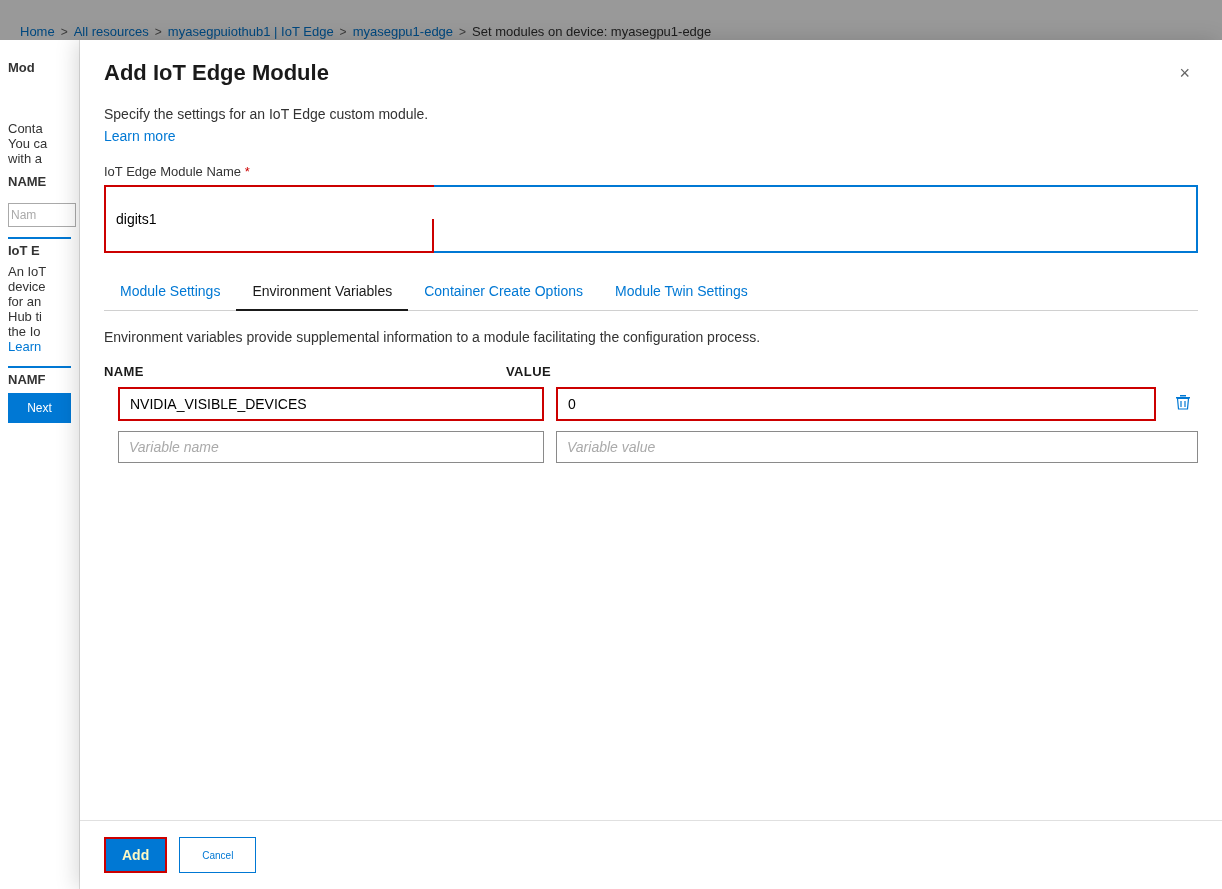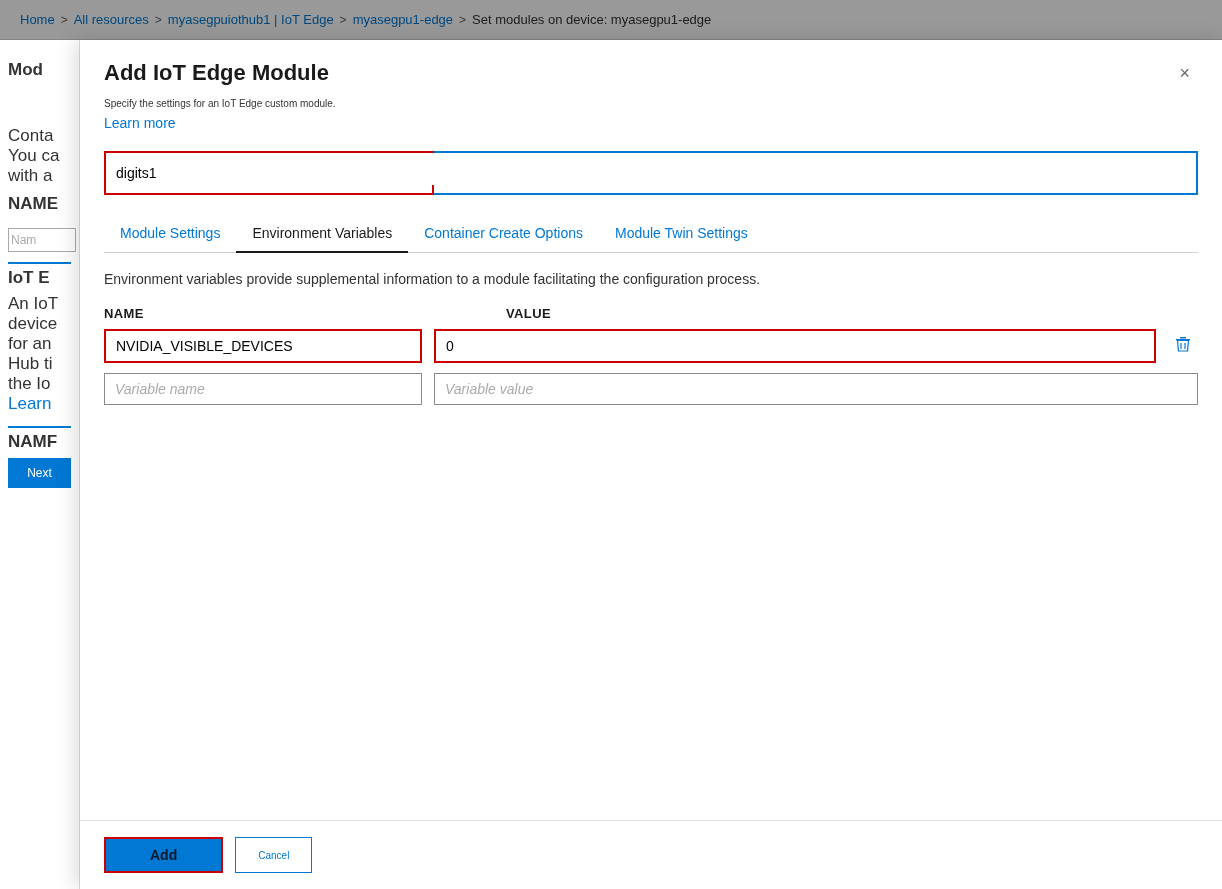--- a/index.html
+++ b/index.html
@@ -17,21 +17,21 @@
     
     .bg-page {
       position: absolute;
       top: 0; left: 0; right: 0; bottom: 0;
       background: #fff;
     }
 
     
     .breadcrumb-bar {
       position: absolute;
-      top: 0; left: 0; right: 0;
+      top: 12px; left: 0; right: 0;
       height: 40px;
       background: #fff;
       border-bottom: 1px solid #e0e0e0;
       display: flex;
       align-items: center;
       padding: 0 20px;
       gap: 6px;
       font-size: 13px;
       z-index: 1;
     }
@@ -112,23 +112,24 @@
       line-height: 1;
     }
 
     .modal-body {
       padding: 0 24px 20px 24px;
       flex: 1;
       overflow-y: auto;
     }
 
     .modal-description {
-      font-size: 10px;
+      font-size: 14px;
       color: #333;
       margin-bottom: 6px;
+      margin-top: 8px;
     }
     .modal-learn-more {
       color: #0078d4;
       font-size: 14px;
       text-decoration: none;
       cursor: pointer;
       display: inline-block;
       margin-bottom: 20px;
     }
 
@@ -150,21 +151,21 @@
     }
     .module-name-left {
       width: 330px;
       border: 2px solid #c00;
       margin: -2px;
     }
     .module-name-left input {
       width: 100%;
       border: none;
       outline: none;
-      padding: 12px 10px;
+      padding: 24px 10px;
       font-size: 14px;
       font-family: inherit;
     }
     .module-name-right {
       flex: 1;
     }
     .module-name-right input {
       width: 100%;
       border: none;
       outline: none;
@@ -218,21 +219,22 @@
     .env-col-name { width: 390px; }
     .env-col-value { flex: 1; }
 
     .env-row {
       display: flex;
       align-items: center;
       gap: 12px;
       margin-bottom: 10px;
     }
     .env-name-field {
-      width: 318px;
+      width: 426px;
+      margin-left: 14px;
     }
     .env-name-field input {
       width: 100%;
       padding: 7px 10px;
       font-size: 14px;
       font-family: inherit;
       border: 1px solid #8a8a8a;
       outline: none;
     }
     .env-name-field.error-border input {
@@ -266,23 +268,23 @@
     .modal-footer {
       display: flex;
       gap: 12px;
       padding: 16px 24px;
       border-top: 1px solid #e0e0e0;
       flex-shrink: 0;
       background: #fff;
     }
     .btn-add {
       background: #0078d4;
-      color: #0f172a;
+      color: #fef9c3;
       border: 2px solid #c00;
-      padding: 8px 44px;
+      padding: 8px 16px;
       font-size: 14px;
       font-weight: 600;
       cursor: pointer;
       font-family: inherit;
     }
     .btn-cancel {
       background: #fff;
       color: #0078d4;
       border: 1px solid #0078d4;
       padding: 8px 22px;
@@ -318,21 +320,21 @@
     .left-bg-strip {
       position: absolute;
       top: 40px; left: 0; width: 80px; bottom: 0;
       background: #fff;
       z-index: 15;
       border-right: 1px solid #e0e0e0;
       overflow: hidden;
       padding: 20px 8px;
     }
     .left-bg-text {
-      font-size: 17px;
+      font-size: 13px;
       color: #333;
       overflow: hidden;
     }
     .left-bg-bold {
       font-weight: 600;
       margin-bottom: 6px;
     }
   </style>
 </head>
 <body>
@@ -398,20 +400,24 @@
 <div class="modal">
   <div class="modal-header">
     <h2 class="modal-title">Add IoT Edge Module</h2>
     <button class="modal-close-btn">×</button>
   </div>
 
   <div class="modal-body">
     <p class="modal-description">Specify the settings for an IoT Edge custom module.</p>
     <a class="modal-learn-more">Learn more</a>
 
+    <div class="field-label">
+      <span>IoT Edge Module Name</span>
+      <span class="required-star">*</span>
+    </div>
 
     
     <div class="module-name-row">
       <div class="module-name-left">
         <input type="text" value="digits1" style="">
       </div>
       <div class="module-name-right">
         <input type="text" value="" style="">
       </div>
     </div>

